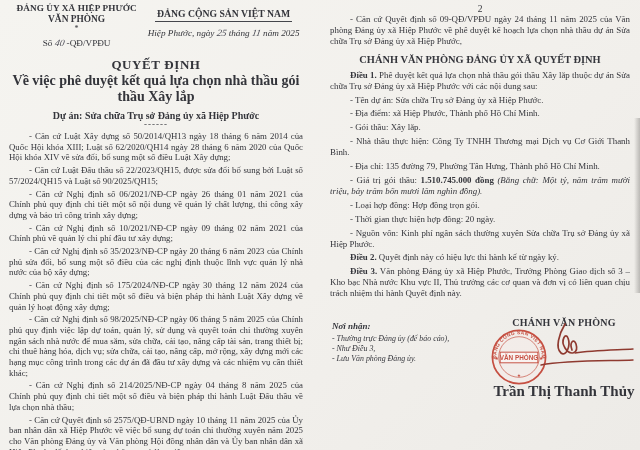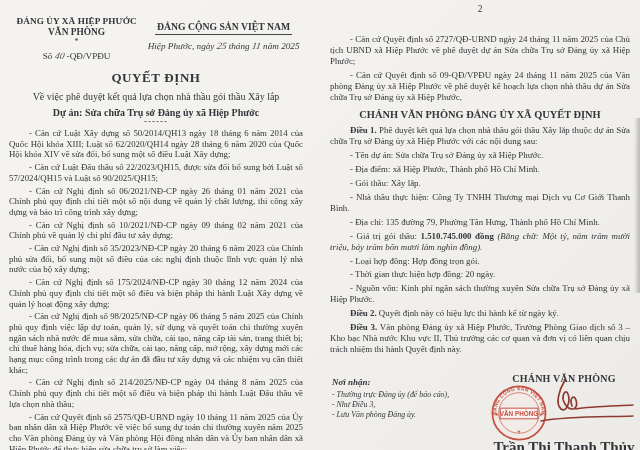--- a/index.html
+++ b/index.html
@@ -11,39 +11,39 @@
   }
   .scan{
     position:relative;width:640px;height:450px;
     background:linear-gradient(135deg,#f5f4f0 0%,#f2f0ec 55%,#edebe7 100%);
   }
   .edge-streak{
     position:absolute;right:0;top:118px;width:6px;height:175px;
     background:linear-gradient(to right,rgba(0,0,0,0),rgba(100,98,95,.38));
   }
   .page{position:absolute;top:0;height:450px;}
-  .page-left{left:0;width:312px;padding:16px 9px 0 9px;box-sizing:border-box;}
+  .page-left{left:0;width:312px;padding:3px 9px 0 9px;box-sizing:border-box;}
   .page-right{left:318px;width:322px;padding:2px 10px 0 12px;box-sizing:border-box;}
 
   
   .hdr{display:flex;}
   .hdr-left{width:46%;text-align:center;}
   .hdr-right{width:54%;text-align:center;}
   .org1{font-weight:bold;font-size:9.2px;line-height:11px;letter-spacing:.1px;}
   .org2{font-weight:bold;font-size:9.4px;line-height:11px;}
   .star-mark{font-size:8px;line-height:8px;}
   .docnum{font-size:9.2px;margin-top:4px;}
   .hand{font-style:italic;color:#4a4b55;display:inline-block;transform:skewX(-10deg);font-size:9.6px;}
   .motto{font-weight:bold;font-size:9.7px;display:inline-block;border-bottom:1px solid #45464c;padding:0 2px 1.5px;}
   .dateline{font-style:italic;font-size:9.2px;margin-top:5px;}
 
   
   .title-block{text-align:center;margin-top:9px;}
   .doc-title{font-weight:bold;font-size:13px;letter-spacing:.6px;}
-  .sub1{font-weight:normal;font-size:10px;margin-top:5px;}
+  .sub1{font-weight:bold;font-size:14px;}
   .sub2{font-weight:bold;font-size:10px;margin-top:5px;}
   .sep{font-size:9px;letter-spacing:1px;line-height:7px;}
 
   
   .body-p{
     font-size:8.8px;line-height:10.7px;text-align:justify;
     text-indent:20px;margin:0 0 2px 0;
   }
   .page-right .body-p{font-size:8.9px;line-height:10.9px;margin:0 0 3px 0;}
   .b{font-weight:bold;}
@@ -109,21 +109,20 @@
       <p class="body-p">- Căn cứ Nghị định số 175/2024/NĐ-CP ngày 30 tháng 12 năm 2024 của Chính phủ quy định chi tiết một số điều và biện pháp thi hành Luật Xây dựng về quản lý hoạt động xây dựng;</p>
       <p class="body-p">- Căn cứ Nghị định số 98/2025/NĐ-CP ngày 06 tháng 5 năm 2025 của Chính phủ quy định việc lập dự toán, quản lý, sử dụng và quyết toán chi thường xuyên ngân sách nhà nước để mua sắm, sửa chữa, cải tạo, nâng cấp tài sản, trang thiết bị; chi thuê hàng hóa, dịch vụ; sửa chữa, cải tạo, nâng cấp, mở rộng, xây dựng mới các hạng mục công trình trong các dự án đã đầu tư xây dựng và các nhiệm vụ cần thiết khác;</p>
       <p class="body-p">- Căn cứ Nghị định số 214/2025/NĐ-CP ngày 04 tháng 8 năm 2025 của Chính phủ quy định chi tiết một số điều và biện pháp thi hành Luật Đấu thầu về lựa chọn nhà thầu;</p>
       <p class="body-p">- Căn cứ Quyết định số 2575/QĐ-UBND ngày 10 tháng 11 năm 2025 của Ủy ban nhân dân xã Hiệp Phước về việc bổ sung dự toán chi thường xuyên năm 2025 cho Văn phòng Đảng ủy và Văn phòng Hội đồng nhân dân và Ủy ban nhân dân xã Hiệp Phước để thực hiện sửa chữa trụ sở làm việc;</p>
     </div>
   </div>
 
   <div class="page page-right">
     <div class="pagenum">2</div>
 
-    <p class="body-p first-para">- Căn cứ Quyết định số 2727/QĐ-UBND ngày 24 tháng 11 năm 2025 của Chủ tịch UBND xã Hiệp Phước về phê duyệt dự án Sửa chữa Trụ sở Đảng ủy xã Hiệp Phước;</p>
     <p class="body-p">- Căn cứ Quyết định số 09-QĐ/VPĐU ngày 24 tháng 11 năm 2025 của Văn phòng Đảng ủy xã Hiệp Phước về phê duyệt kế hoạch lựa chọn nhà thầu dự án Sửa chữa Trụ sở Đảng ủy xã Hiệp Phước,</p>
 
     <div class="heading2">CHÁNH VĂN PHÒNG ĐẢNG ỦY XÃ QUYẾT ĐỊNH</div>
 
     <p class="body-p">
       <span class="b">Điều 1.</span>
       <span>Phê duyệt kết quả lựa chọn nhà thầu gói thầu Xây lắp thuộc dự án Sửa chữa Trụ sở Đảng ủy xã Hiệp Phước với các nội dung sau:</span>
     </p>
 
     <p class="body-p">- Tên dự án: Sửa chữa Trụ sở Đảng ủy xã Hiệp Phước.</p>

